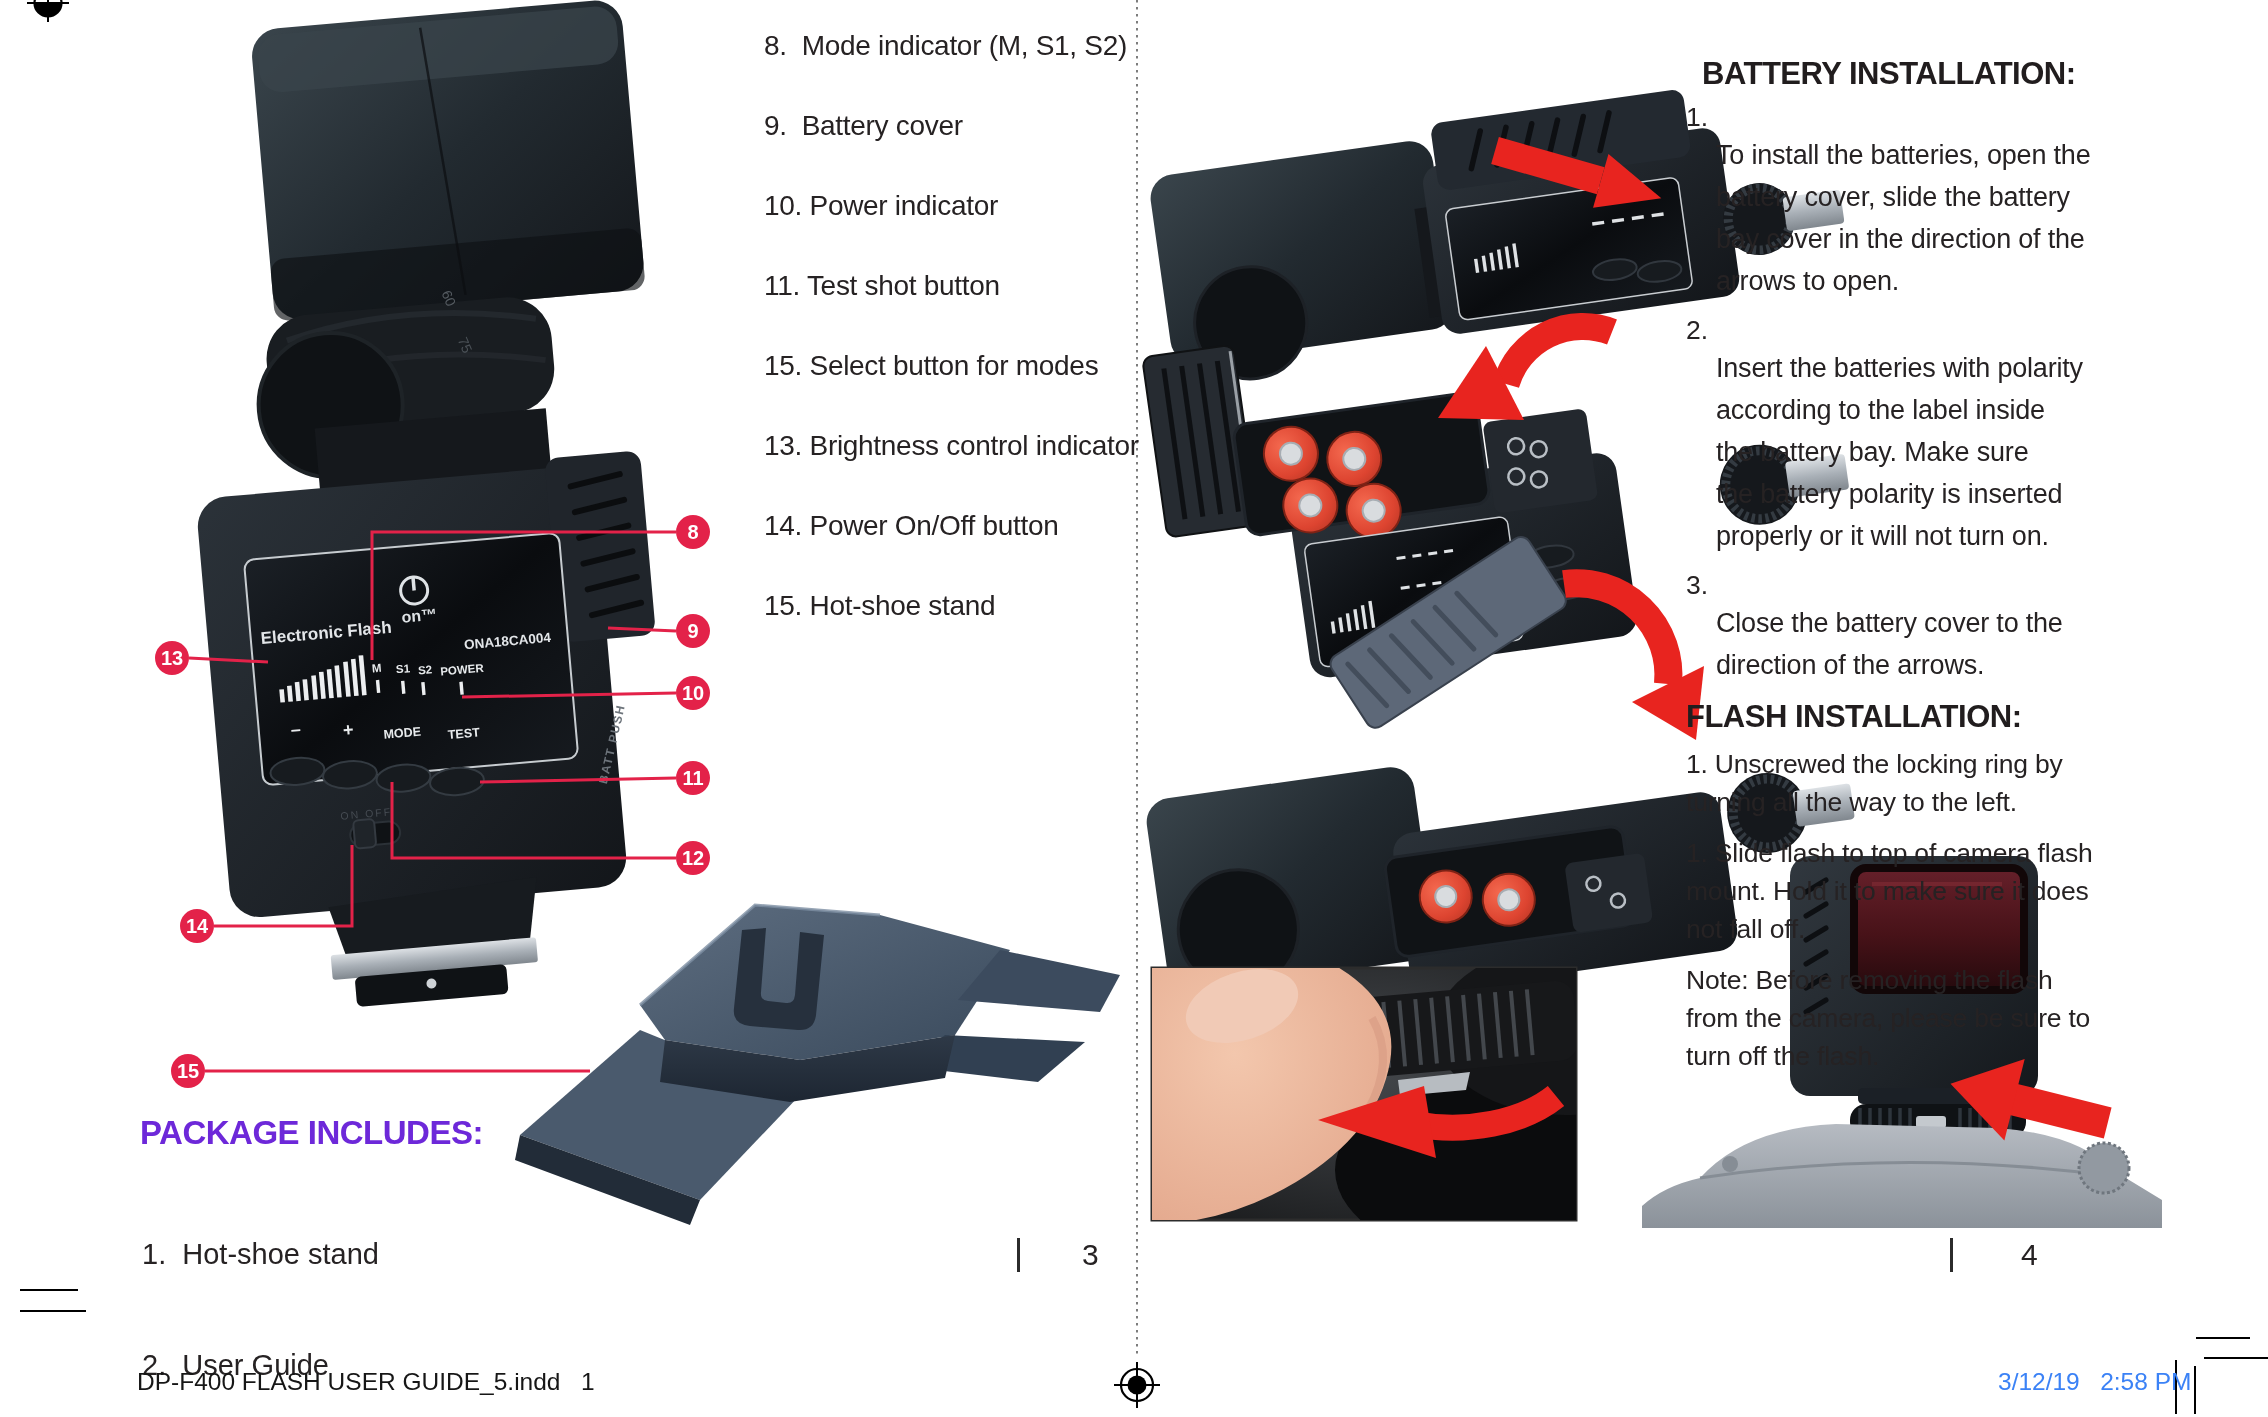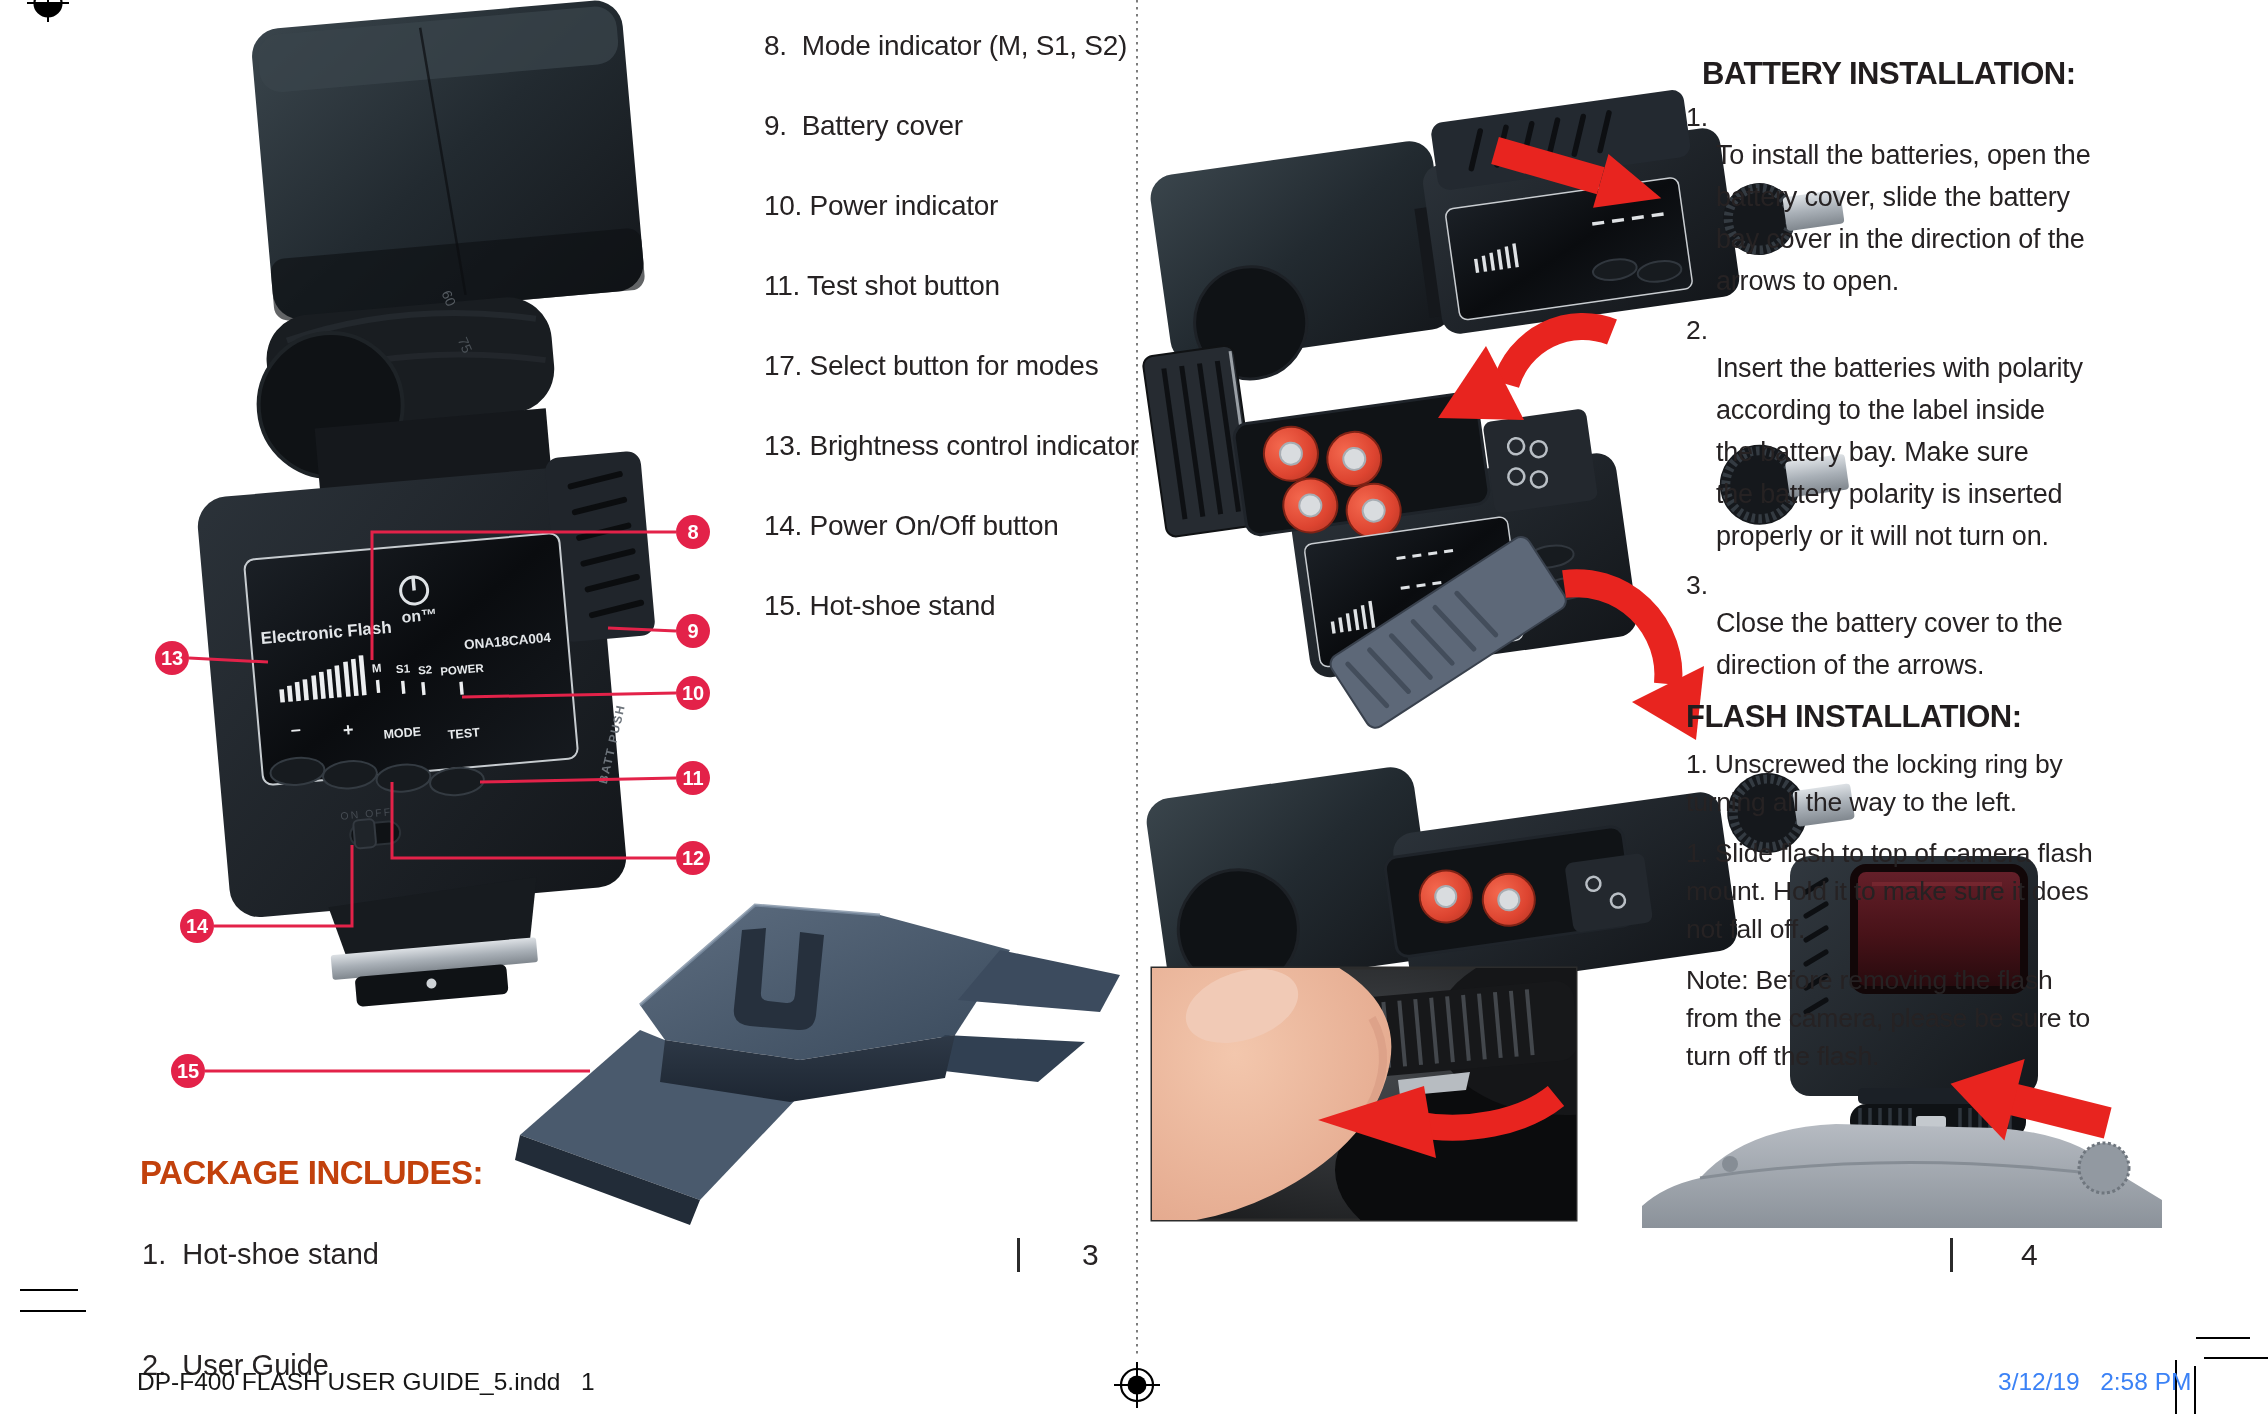--- a/index.html
+++ b/index.html
@@ -5,21 +5,21 @@
   html,body{margin:0;padding:0;background:#e9e9e9;}
   .canvas{position:relative;width:2268px;height:1417px;background:#ffffff;overflow:hidden;
           font-family:"Liberation Sans",sans-serif;color:#231f20;}
   .art{position:absolute;left:0;top:0;}
   .abs{position:absolute;}
   
   .parts-list{left:764px;top:30px;width:520px;}
   .parts-list .item{white-space:pre;font-size:28px;line-height:31px;margin-bottom:49px;
                     letter-spacing:-0.3px;color:#262223;}
   
-  .pkg-head{left:140px;top:1114px;font-size:33px;font-weight:bold;letter-spacing:-0.5px;color:#c2410c;margin-top:40px;}
+  .pkg-head{left:140px;top:1114px;font-size:33px;font-weight:bold;letter-spacing:-0.5px;color:#6d28d9;}
   .pkg-items{left:142px;top:1162px;font-size:29px;line-height:37px;white-space:pre;color:#262223;}
   
   .instr{left:1686px;top:56px;width:442px;color:#262223;}
   .instr h3{font-size:31px;font-weight:bold;letter-spacing:-0.5px;color:#211d1e;margin:0 0 10px 0;}
   .instr h3.indent{margin-left:16px;}
   .step{display:flex;margin:0 0 13px 0;}
   .step .num{width:30px;flex:0 0 30px;font-size:26.5px;line-height:30px;}
   .step .txt{flex:1;font-size:27px;line-height:42px;white-space:pre-line;letter-spacing:-0.2px;margin-top:32px;}
   .fstep{font-size:26.5px;line-height:38px;white-space:pre-line;letter-spacing:-0.2px;margin:0 0 13px 0;}
   .gap-top{margin-top:22px;}
@@ -504,21 +504,21 @@
       <polygon points="2014,1064 1948,1106 2014,1148"></polygon>
     </g>
   </g>
 </svg>
 
 <div class="abs parts-list">
   <div class="item">8.  Mode indicator (M, S1, S2)</div>
   <div class="item">9.  Battery cover</div>
   <div class="item">10. Power indicator</div>
   <div class="item">11. Test shot button</div>
-  <div class="item">17. Select button for modes</div>
+  <div class="item">15. Select button for modes</div>
   <div class="item">13. Brightness control indicator</div>
   <div class="item">14. Power On/Off button</div>
   <div class="item">15. Hot-shoe stand</div>
 </div>
 
 <div class="abs pkg-head">PACKAGE INCLUDES:</div>
 <div class="abs pkg-items">
   <div>1.  Hot-shoe stand</div>
   <div>2.  User Guide</div>
 </div>

